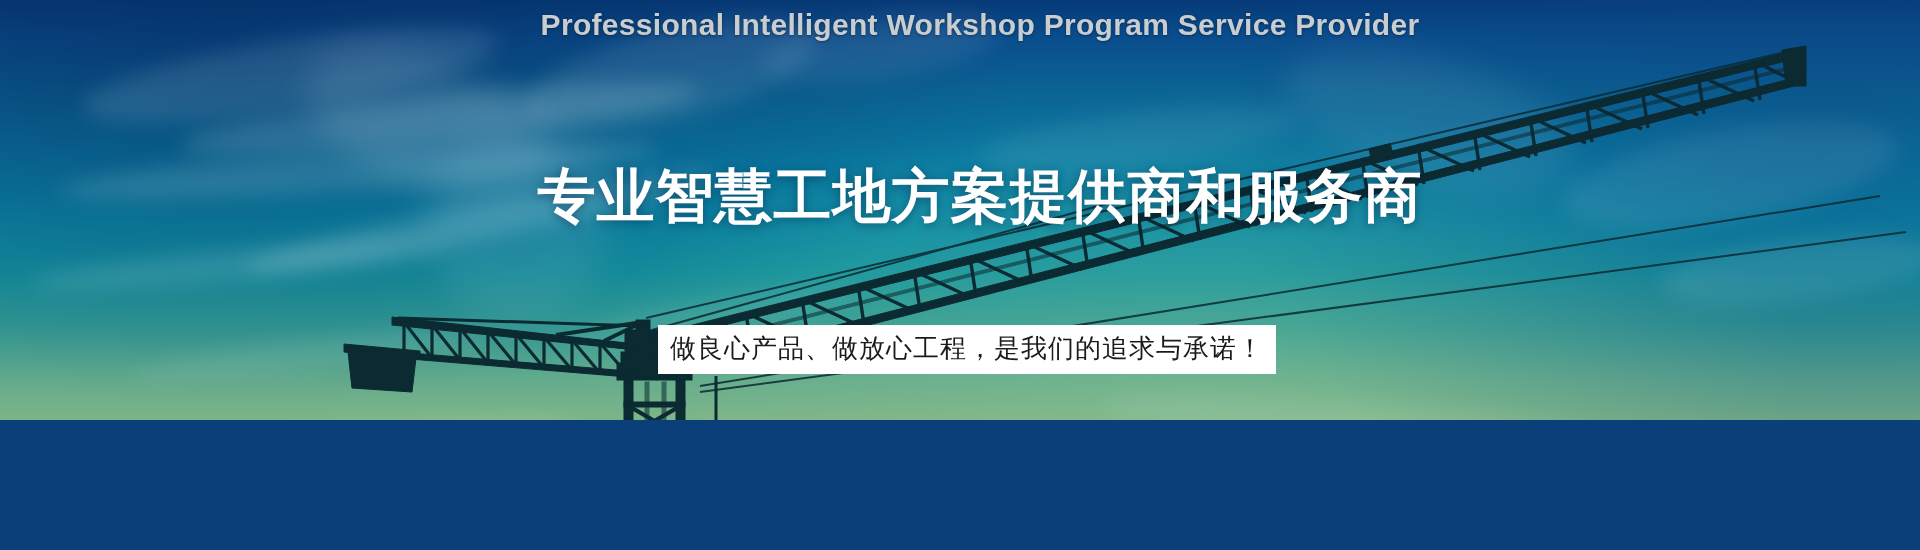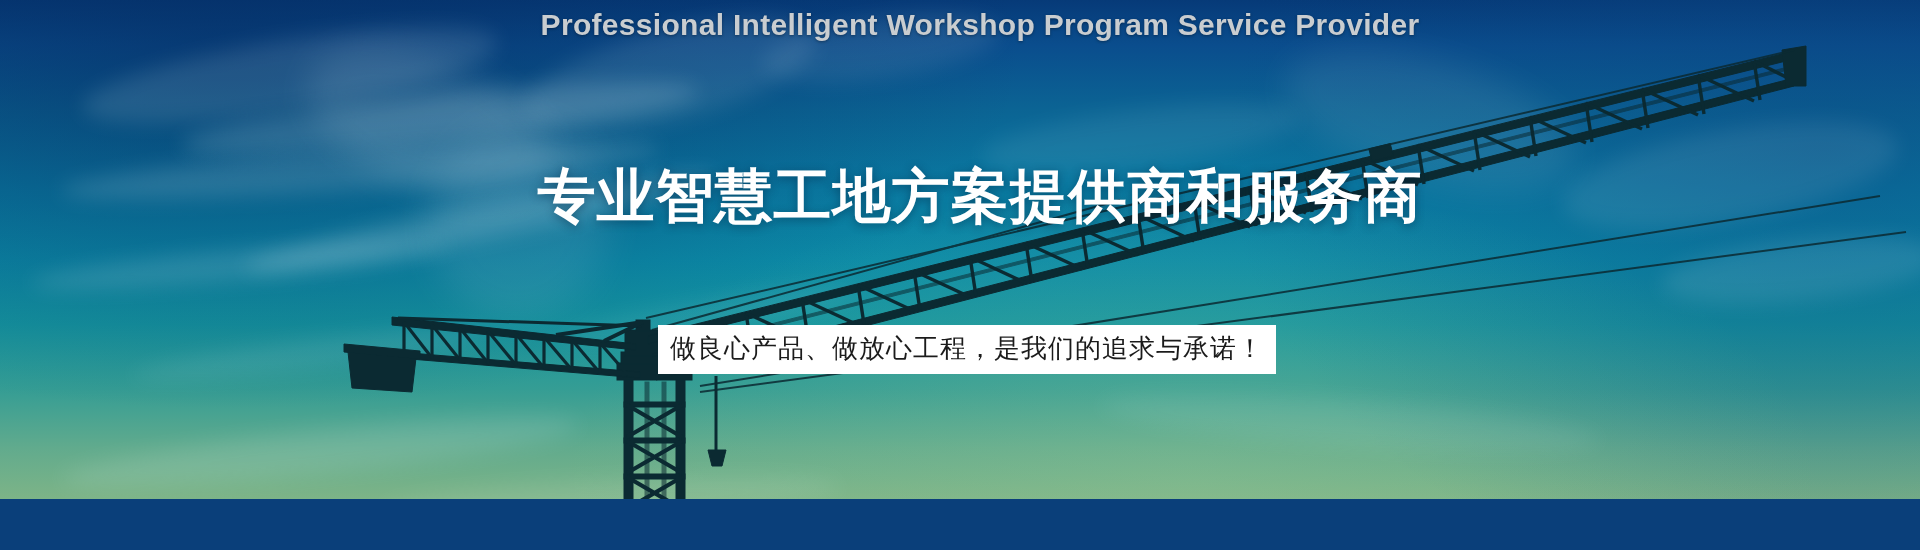--- a/index.html
+++ b/index.html
@@ -1,21 +1,21 @@
 <!DOCTYPE html>
 <html><head>
 <meta charset="utf-8">
 <style>
   * { margin:0; padding:0; box-sizing:border-box; }
   html, body { width:1920px; height:550px; overflow:hidden; background:#0a3f7a; }
   body { font-family:"Liberation Sans","DejaVu Sans",sans-serif; }
 
   #banner {
     position:relative;
-    width:1920px; height:499px;
+    width:1920px; height:420px;
     overflow:hidden;
   }
 
   
   .sky {
     position:absolute; inset:0;
     background:linear-gradient(to bottom,
       #063a78 0%,
       #0a4d8d 9%,
       #0b6494 22%,

